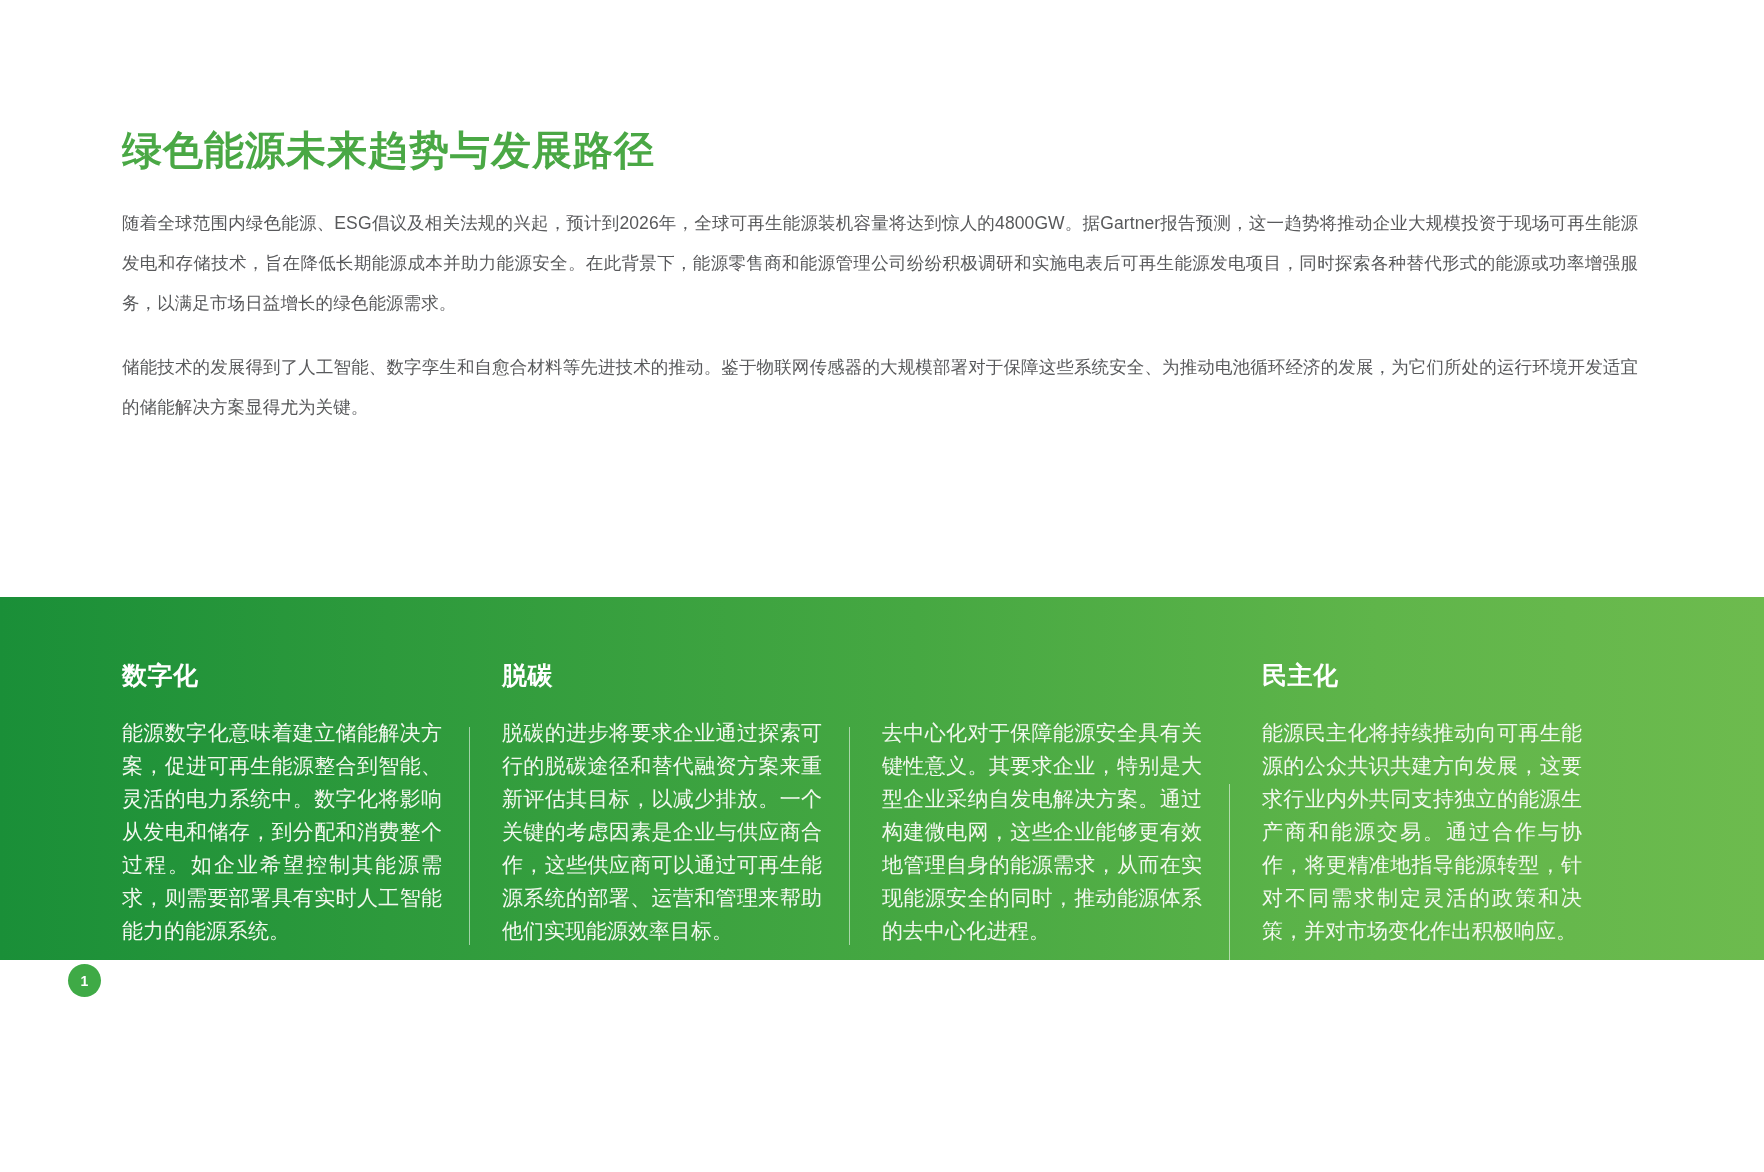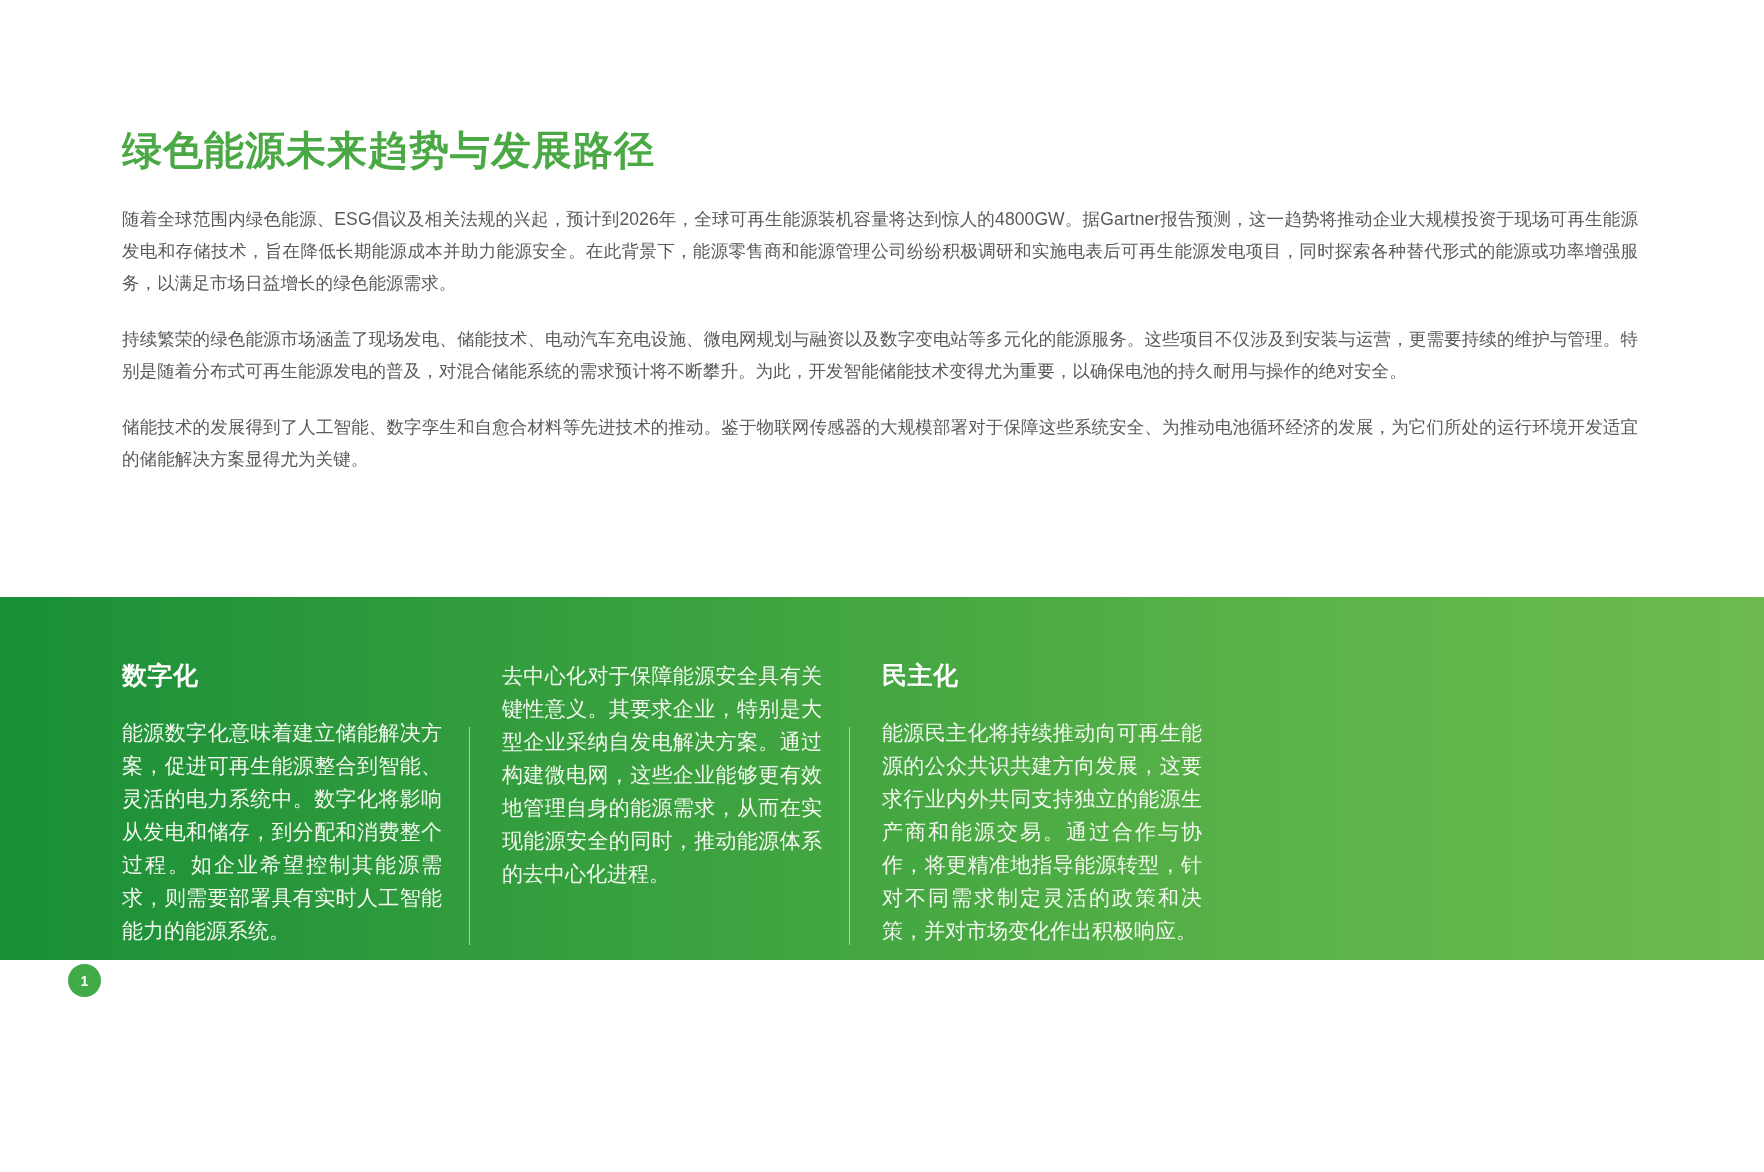--- a/index.html
+++ b/index.html
@@ -36,21 +36,21 @@
 
   
   .body-area {
     position: absolute;
     left: 122px;
     top: 203px;
     width: 1516px;
   }
   .para {
     font-size: 17.5px;
-    line-height: 32px;
+    line-height: 40px;
     color: #58595b;
     text-align: justify;
     text-justify: inter-character;
     margin: 0 0 24px 0;
     letter-spacing: 0.1px;
   }
   .para:last-child { margin-bottom: 0; }
 
   
   .green-band {
@@ -60,21 +60,21 @@
     width: 1764px;
     height: 363px;
     background: linear-gradient(to right, #1a8f38 0%, #2d9a3c 22%, #46a842 52%, #5fb54a 78%, #6dbb4e 100%);
   }
   .cols {
     position: absolute;
     left: 122px;
     top: 62px;
     width: 1520px;
     display: flex;
-    align-items: flex-start;
+    align-items: flex-end;
   }
   .col {
     width: 25%;
     box-sizing: border-box;
     padding-right: 60px;
     position: relative;
   }
   .col-head {
     font-size: 25px;
     font-weight: bold;
@@ -120,33 +120,37 @@
 </style>
 </head>
 <body>
 
 <div class="page">
 
   <h1 class="title">绿色能源未来趋势与发展路径</h1>
 
   <div class="body-area">
     <p class="para">随着全球范围内绿色能源、ESG倡议及相关法规的兴起，预计到2026年，全球可再生能源装机容量将达到惊人的4800GW。据Gartner报告预测，这一趋势将推动企业大规模投资于现场可再生能源发电和存储技术，旨在降低长期能源成本并助力能源安全。在此背景下，能源零售商和能源管理公司纷纷积极调研和实施电表后可再生能源发电项目，同时探索各种替代形式的能源或功率增强服务，以满足市场日益增长的绿色能源需求。</p>
-    <p class="para">持续繁荣的绿色能源市场涵盖了现场发电、储能技术、电动汽车充电设施、微电网规划与融资以及数字变电站等多元化的能源服务。这些项目不仅涉及到安装与运营，更需要持续的维护与管理。特别是随着分布式可再生能源发电的普及，对混合储能系统的需求预计将不断攀升。为此，开发智能储能技术变得尤为重要，以确保电池的持久耐用与操作的绝对安全。</p>
     <p class="para">储能技术的发展得到了人工智能、数字孪生和自愈合材料等先进技术的推动。鉴于物联网传感器的大规模部署对于保障这些系统安全、为推动电池循环经济的发展，为它们所处的运行环境开发适宜的储能解决方案显得尤为关键。</p>
   </div>
 
   <div class="green-band">
     <div class="cols">
 
       <div class="col">
         <h2 class="col-head">数字化</h2>
         <p class="col-body">能源数字化意味着建立储能解决方案，促进可再生能源整合到智能、灵活的电力系统中。数字化将影响从发电和储存，到分配和消费整个过程。如企业希望控制其能源需求，则需要部署具有实时人工智能能力的能源系统。</p>
         <div class="col-divider"></div>
       </div>
 
+      <div class="col">
+        <h2 class="col-head">脱碳</h2>
+        <p class="col-body">脱碳的进步将要求企业通过探索可行的脱碳途径和替代融资方案来重新评估其目标，以减少排放。一个关键的考虑因素是企业与供应商合作，这些供应商可以通过可再生能源系统的部署、运营和管理来帮助他们实现能源效率目标。</p>
+        <div class="col-divider"></div>
+      </div>
 
       <div class="col">
         <p class="col-body">去中心化对于保障能源安全具有关键性意义。其要求企业，特别是大型企业采纳自发电解决方案。通过构建微电网，这些企业能够更有效地管理自身的能源需求，从而在实现能源安全的同时，推动能源体系的去中心化进程。</p>
         <div class="col-divider"></div>
       </div>
 
       <div class="col">
         <h2 class="col-head">民主化</h2>
         <p class="col-body">能源民主化将持续推动向可再生能源的公众共识共建方向发展，这要求行业内外共同支持独立的能源生产商和能源交易。通过合作与协作，将更精准地指导能源转型，针对不同需求制定灵活的政策和决策，并对市场变化作出积极响应。</p>
 

